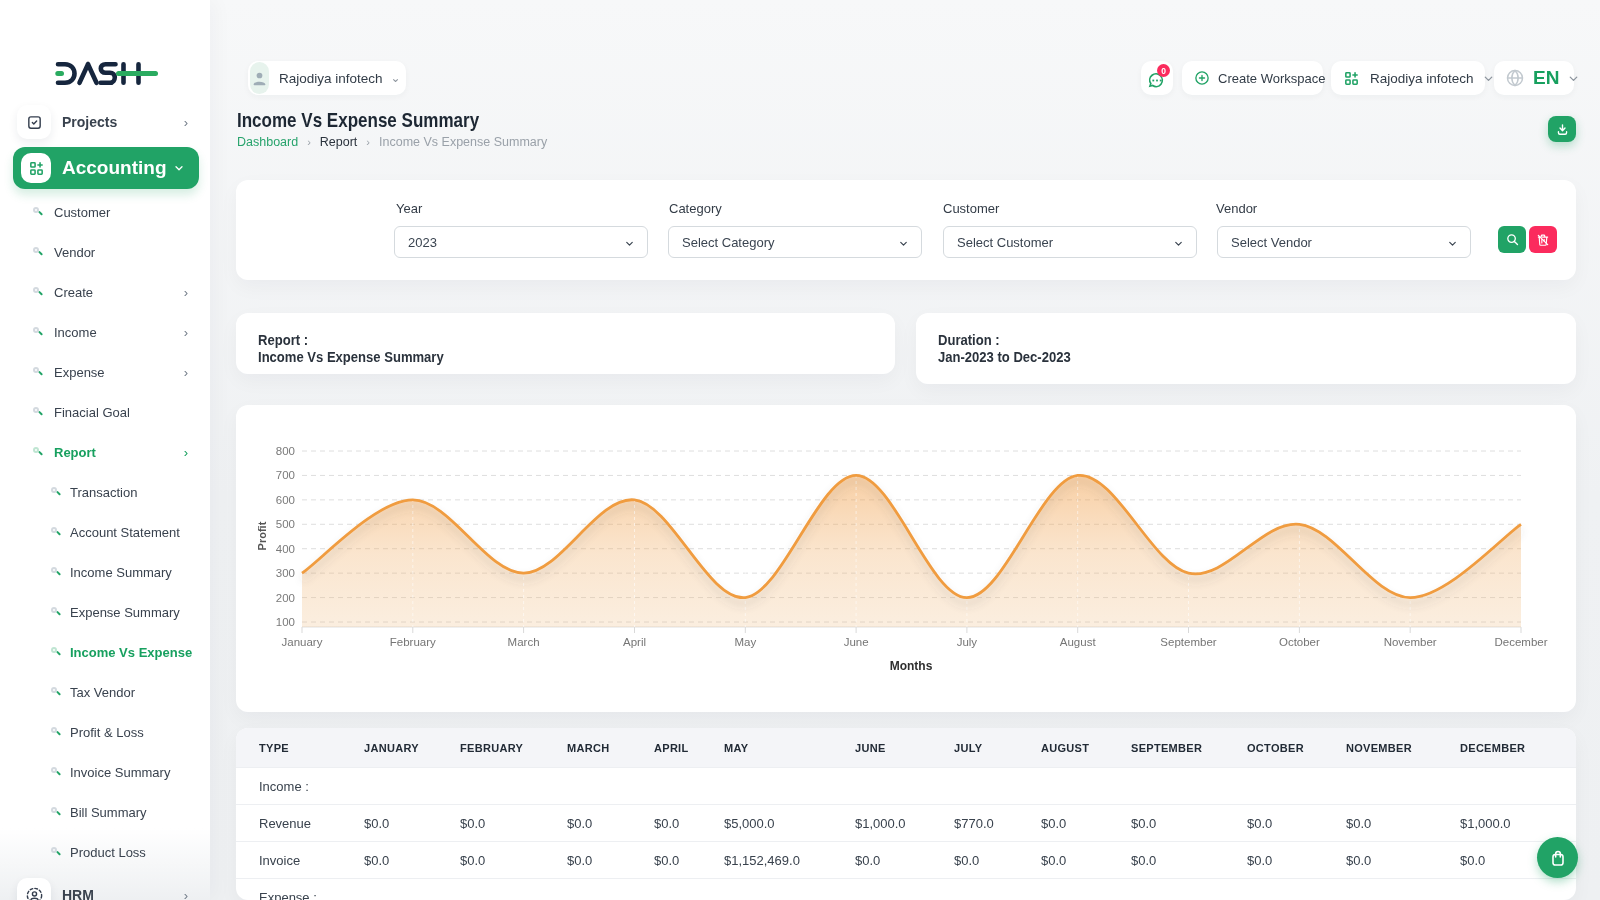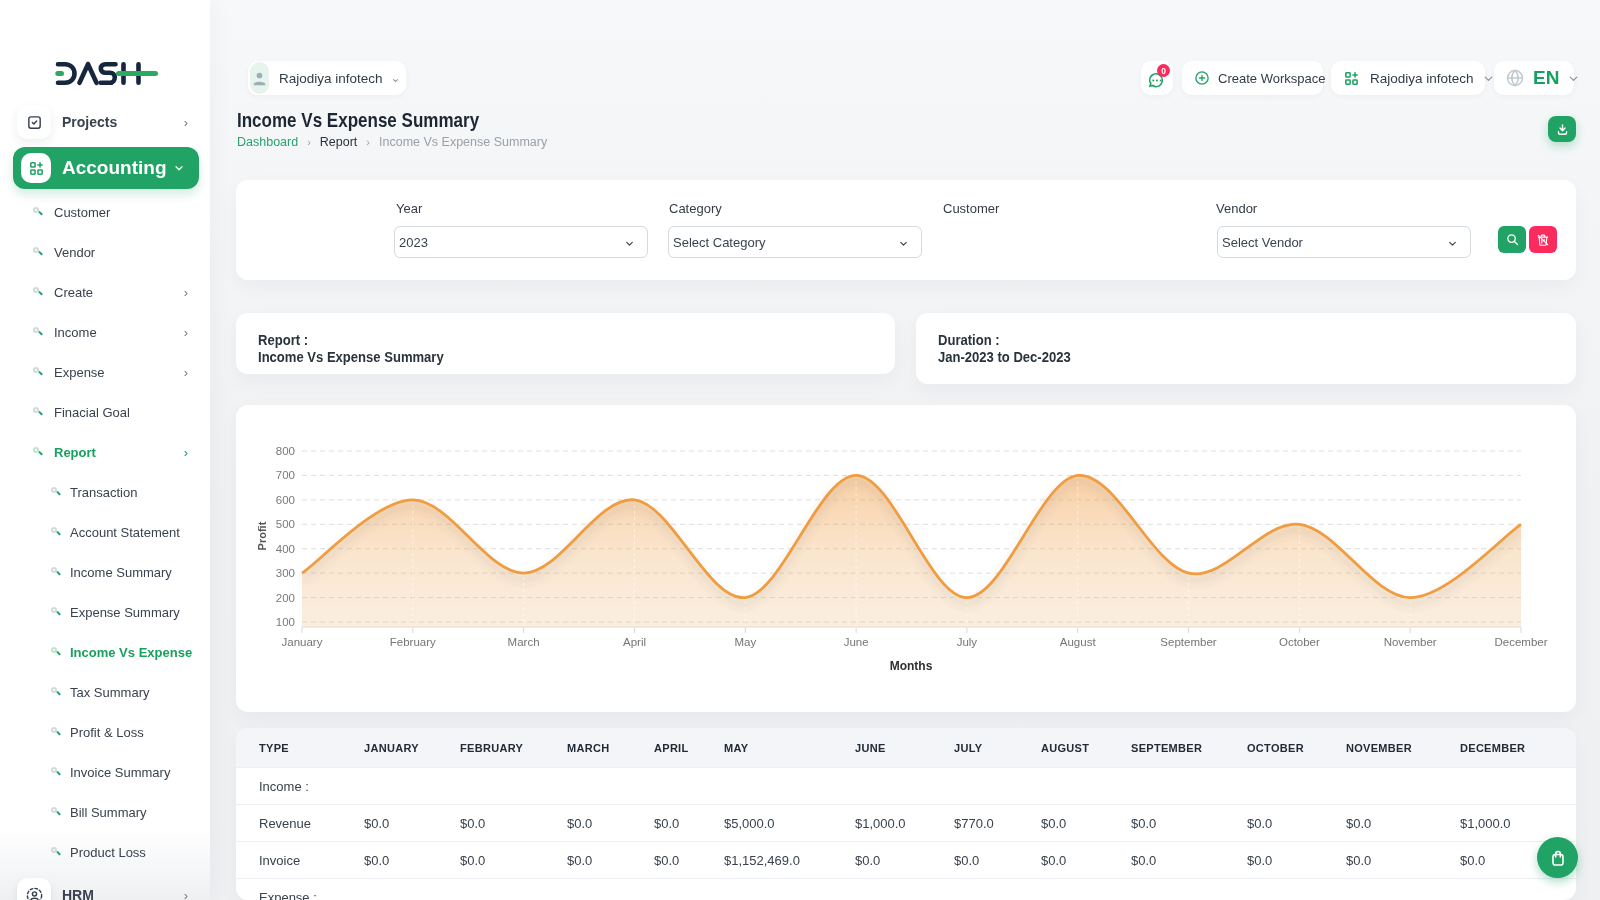--- a/index.html
+++ b/index.html
@@ -63,21 +63,21 @@
 .crumbs .g { color:#27a36c; }
 .crumbs .d { color:#2b333d; font-weight:500; }
 .crumbs .s { margin:0 9px; color:#9aa1a9; font-size:11px; }
 .dl-btn { position:absolute; left:1548px; top:116px; width:28px; height:26px; background:#21a366;
   border-radius:8px; display:flex; align-items:center; justify-content:center; box-shadow:0 4px 10px rgba(33,163,102,.3);}
 
 .card { position:absolute; background:#fff; border-radius:12px; box-shadow:0 7px 20px rgba(25,35,50,.04); }
 .filter-card { left:236px; top:180px; width:1340px; height:100px; }
 .flabel { position:absolute; top:21px; font-size:13px; color:#333c47; }
 .fselect { position:absolute; top:46px; height:32px; background:#fff; border:1px solid #d5dade;
-  border-radius:6px; font-size:13px; color:#3a4450; display:flex; align-items:center; padding-left:4px; }
+  border-radius:6px; font-size:13px; color:#3a4450; display:flex; align-items:center; padding-left:13px; }
 .fselect .sc { position:absolute; right:12px; top:10px; }
 .sq-btn { position:absolute; top:46px; width:28px; height:27px; border-radius:6px;
   display:flex; align-items:center; justify-content:center; }
 .report-card { left:236px; top:313px; width:659px; height:61px; }
 .dur-card { left:916px; top:313px; width:660px; height:71px; }
 .rc-line { position:absolute; left:22px; font-size:14.5px; font-weight:bold; color:#2a323c; transform:scaleX(0.9); transform-origin:left; white-space:nowrap; }
 .chart-card { left:236px; top:405px; width:1340px; height:307px; }
 .table-card { left:236px; top:728px; width:1340px; height:172px; overflow:hidden; }
 table { border-collapse:collapse; table-layout:fixed; width:1340px; }
 th { font-size:11px; font-weight:bold; color:#222b36; text-align:left; padding:14px 0 13px 0; letter-spacing:.3px; background:#f4f5f8;}
@@ -177,21 +177,21 @@
 <div class="sub sub2" style="top:592px;">
     <span class="dot"></span>
     <span class="lbl">Expense Summary</span>
   </div>
 <div class="sub sub2 green" style="top:632px;">
     <span class="dot"></span>
     <span class="lbl">Income Vs Expense</span>
   </div>
 <div class="sub sub2" style="top:672px;">
     <span class="dot"></span>
-    <span class="lbl">Tax Summary</span>
+    <span class="lbl">Tax Vendor</span>
   </div>
 <div class="sub sub2" style="top:712px;">
     <span class="dot"></span>
     <span class="lbl">Profit &amp; Loss</span>
   </div>
 <div class="sub sub2" style="top:752px;">
     <span class="dot"></span>
     <span class="lbl">Invoice Summary</span>
   </div>
 <div class="sub sub2" style="top:792px;">
@@ -277,20 +277,23 @@
 
 <div class="card filter-card">
   <span class="flabel" style="left:160px;">Year</span>
   <span class="flabel" style="left:433px;">Category</span>
   <span class="flabel" style="left:707px;">Customer</span>
   <span class="flabel" style="left:980px;">Vendor</span>
   <div class="fselect" style="left:158px; width:254px;">2023<span class="sc"><svg width="11" height="11" viewBox="0 0 24 24" fill="none" stroke="#3a4450" stroke-width="2.6" stroke-linecap="round" stroke-linejoin="round">
           <path d="M6 9.5l6 6 6-6"></path>
         </svg></span></div>
   <div class="fselect" style="left:432px; width:254px;">Select Category<span class="sc"><svg width="11" height="11" viewBox="0 0 24 24" fill="none" stroke="#3a4450" stroke-width="2.6" stroke-linecap="round" stroke-linejoin="round">
+          <path d="M6 9.5l6 6 6-6"></path>
+        </svg></span></div>
+  <div class="fselect" style="left:707px; width:254px;">Select Customer<span class="sc"><svg width="11" height="11" viewBox="0 0 24 24" fill="none" stroke="#3a4450" stroke-width="2.6" stroke-linecap="round" stroke-linejoin="round">
           <path d="M6 9.5l6 6 6-6"></path>
         </svg></span></div>
   <div class="fselect" style="left:981px; width:254px;">Select Vendor<span class="sc"><svg width="11" height="11" viewBox="0 0 24 24" fill="none" stroke="#3a4450" stroke-width="2.6" stroke-linecap="round" stroke-linejoin="round">
           <path d="M6 9.5l6 6 6-6"></path>
         </svg></span></div>
   <div class="sq-btn" style="left:1262px; background:#21a366;">
       <svg width="15" height="15" viewBox="0 0 24 24" fill="none" stroke="#fff" stroke-width="2.1" stroke-linecap="round">
         <circle cx="10.5" cy="10.5" r="6"></circle>
         <path d="M15.5 15.5L20 20"></path>
       </svg>

